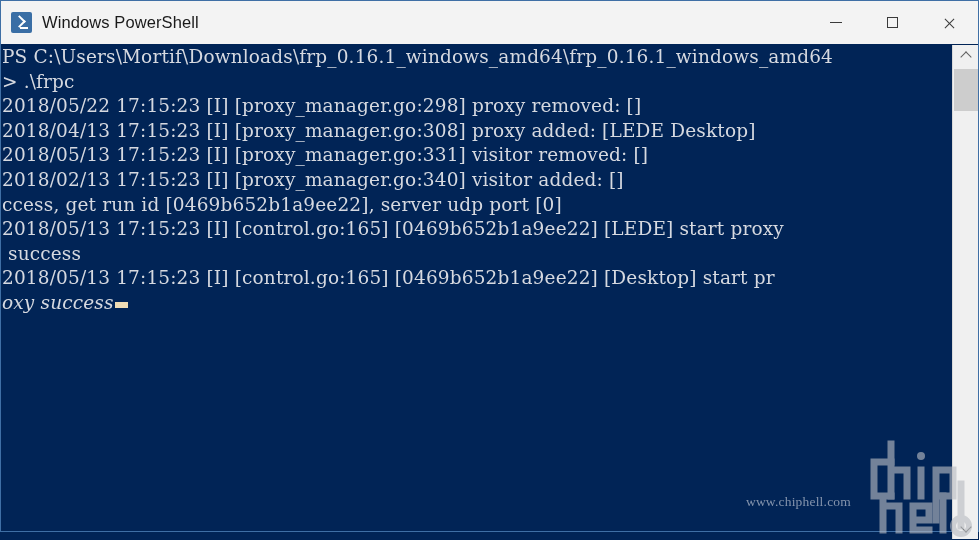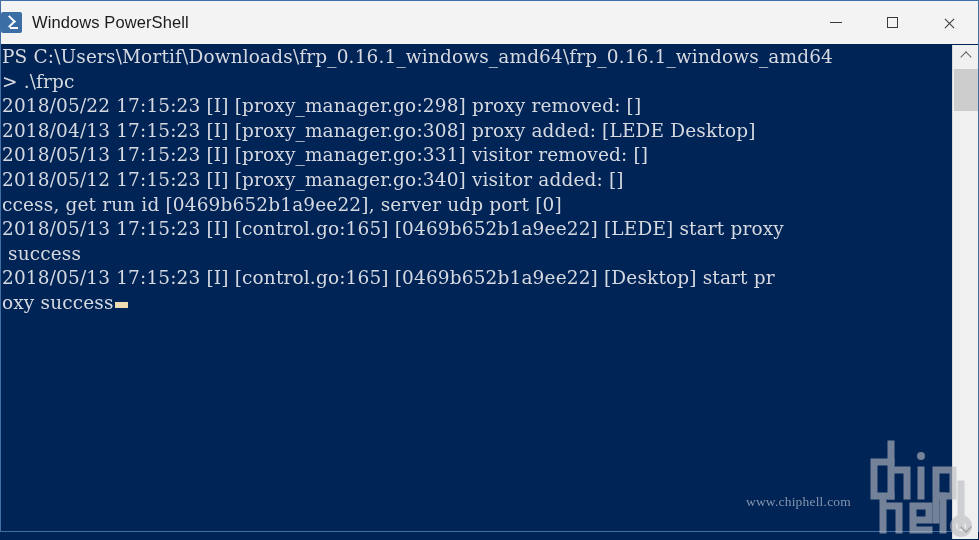--- a/index.html
+++ b/index.html
@@ -31,21 +31,21 @@
     border-left: 1px solid #3f6fa5;
     border-right: 1px solid #3f6fa5;
     box-sizing: border-box;
     display: flex;
     align-items: center;
   }
   .title-left {
     display: flex;
     align-items: center;
     flex: 1 1 auto;
-    padding-left: 0;
+    padding-left: 10px;
     height: 100%;
     min-width: 0;
   }
   .ps-icon {
     width: 21px;
     height: 21px;
     background: #3a6ea5;
     border-radius: 2px;
     position: relative;
     flex: 0 0 auto;
@@ -148,20 +148,21 @@
     line-height: 24.6px;
     color: #d6d9e0;
     white-space: pre;
     letter-spacing: 0.15px;
     height: 24.6px;
     overflow: visible;
   }
   .line.cursorline {
     position: relative;
     display: block;
+    font-style: italic;
   }
   .cursor {
     display: inline-block;
     width: 13px;
     height: 6px;
     background: #efdcb5;
     vertical-align: baseline;
     margin-left: 1px;
     margin-bottom: 1px;
   }
@@ -253,21 +254,21 @@
     </div>
   </div>
 
   <div class="console">
     <div class="buffer" id="buffer">
         <div class="line">PS C:\Users\Mortif\Downloads\frp_0.16.1_windows_amd64\frp_0.16.1_windows_amd64</div>
         <div class="line">&gt; .\frpc</div>
         <div class="line">2018/05/22 17:15:23 [I] [proxy_manager.go:298] proxy removed: []</div>
         <div class="line">2018/04/13 17:15:23 [I] [proxy_manager.go:308] proxy added: [LEDE Desktop]</div>
         <div class="line">2018/05/13 17:15:23 [I] [proxy_manager.go:331] visitor removed: []</div>
-        <div class="line">2018/05/12 17:15:23 [I] [proxy_manager.go:340] visitor added: []</div>
+        <div class="line">2018/02/13 17:15:23 [I] [proxy_manager.go:340] visitor added: []</div>
         <div class="line">ccess, get run id [0469b652b1a9ee22], server udp port [0]</div>
         <div class="line">2018/05/13 17:15:23 [I] [control.go:165] [0469b652b1a9ee22] [LEDE] start proxy</div>
         <div class="line"> success</div>
         <div class="line">2018/05/13 17:15:23 [I] [control.go:165] [0469b652b1a9ee22] [Desktop] start pr</div>
         <div class="line cursorline">oxy success<span class="cursor"></span></div>
       </div>
   </div>
 
   <div class="scrollbar">
     <div class="sb-arrow up">

